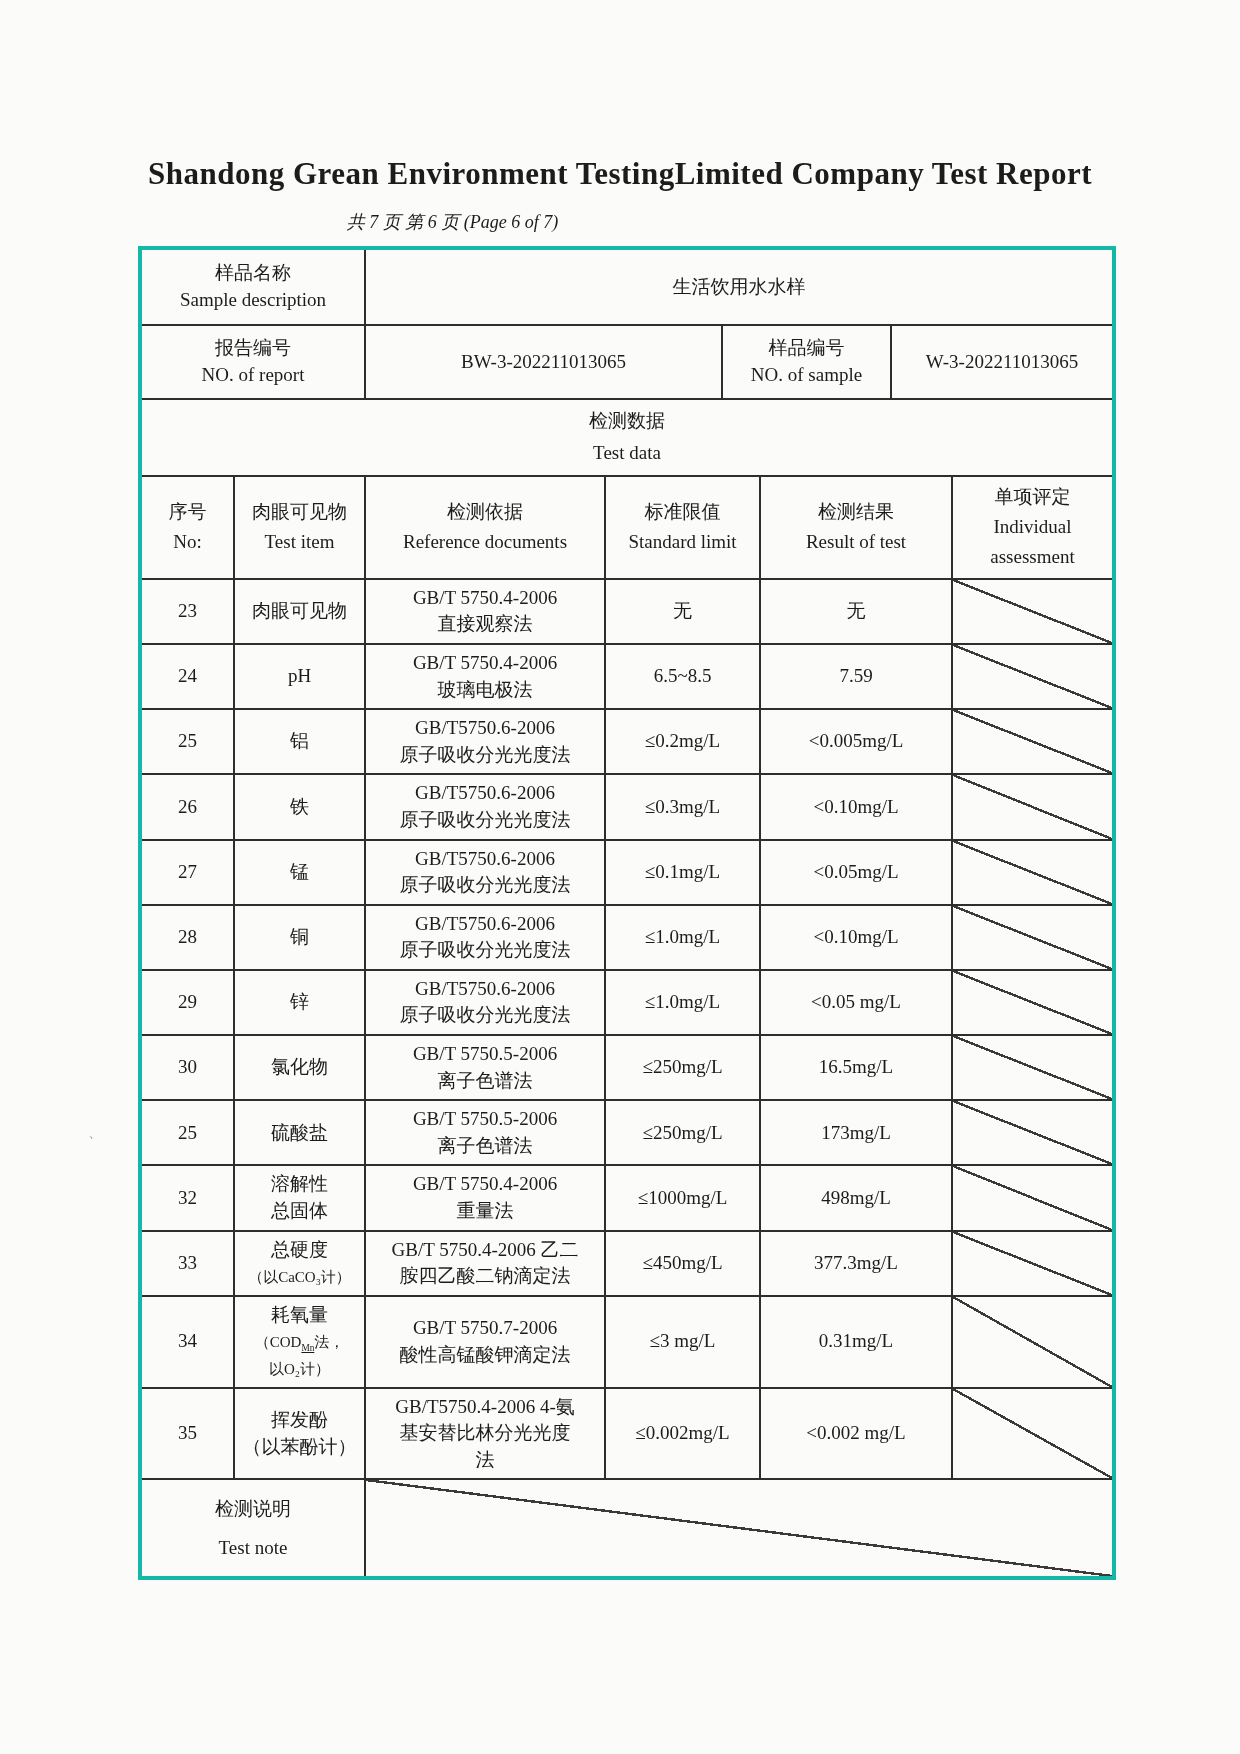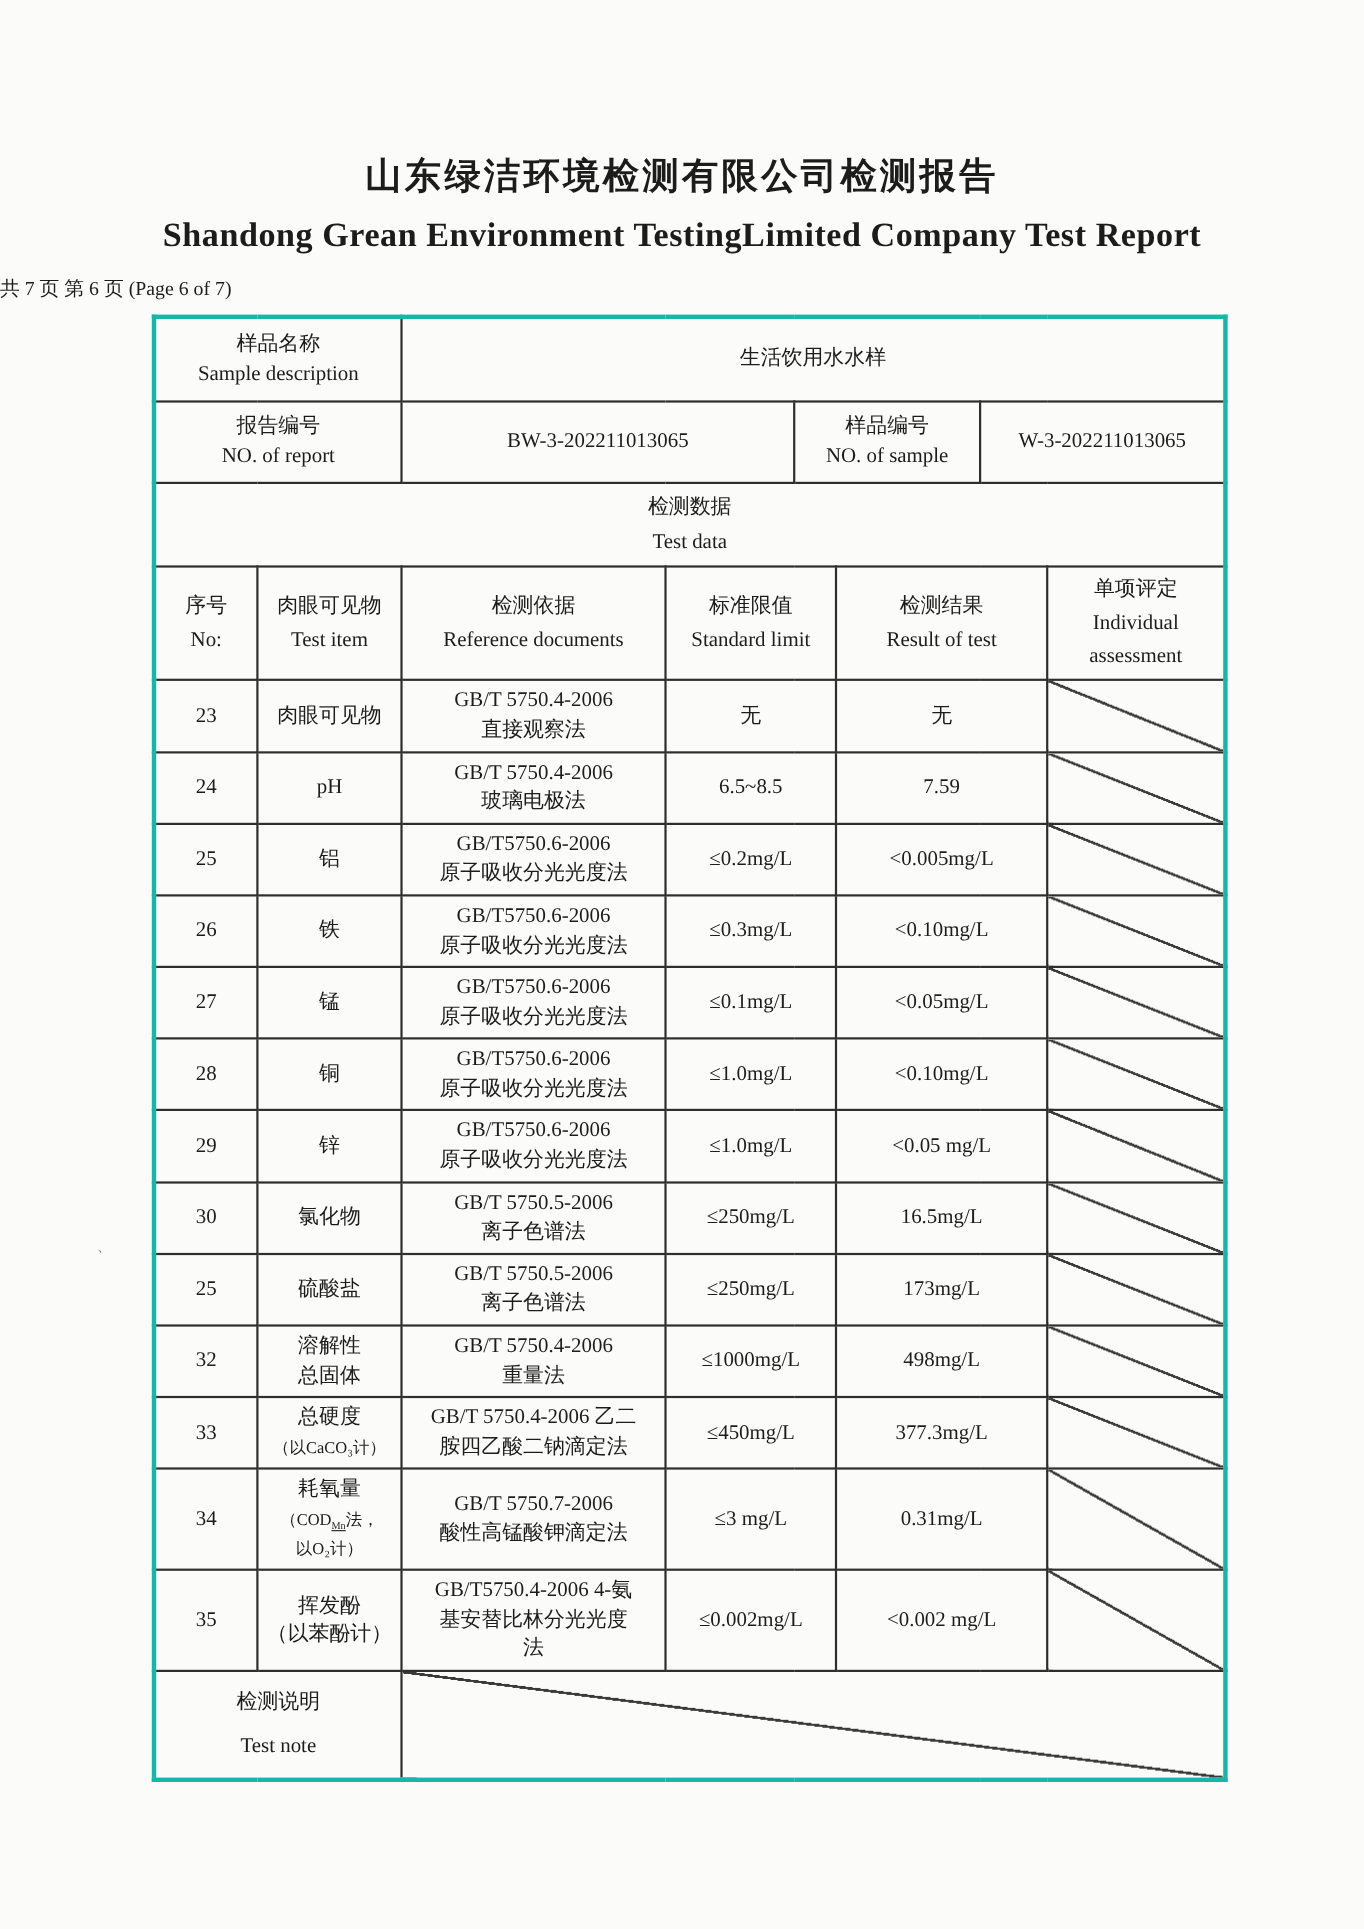--- a/index.html
+++ b/index.html
@@ -31,23 +31,24 @@
     letter-spacing:0.5px;
   }
   .doc-code{
     text-align:center;
     font-size:18px;
     font-weight:bold;
     margin-top:6px;
   }
   .page-indicator{
     width:905px;
-    text-align:left;
+    text-align:center;
     font-size:18px;
     margin-top:18px;
+    font-style:italic;
   }
   table.report{
     margin:12px 0 0 138px;
     width:974px;
     table-layout:fixed;
     border-collapse:collapse;
     border:4px solid #14b8a6;
     font-size:19px;
   }
   table.report td, table.report th{
@@ -79,21 +80,20 @@
   .scan-artifact{
     position:absolute;left:88px;top:1124px;
     font-size:14px;color:#8a8a8a;
   }
 </style>
 </head>
 <body>
 
 <div class="page">
 
-  <div class="report-title">山东绿洁环境检测有限公司检测报告</div>
   <div class="report-subtitle">Shandong Grean Environment TestingLimited Company Test Report</div>
   <div class="page-indicator">共 7 页  第 6 页  (Page 6 of 7)</div>
 
   <table class="report">
     <colgroup>
       <col style="width:94px">
         <col style="width:131px">
         <col style="width:240px">
       <col style="width:117px">
         <col style="width:38px">

